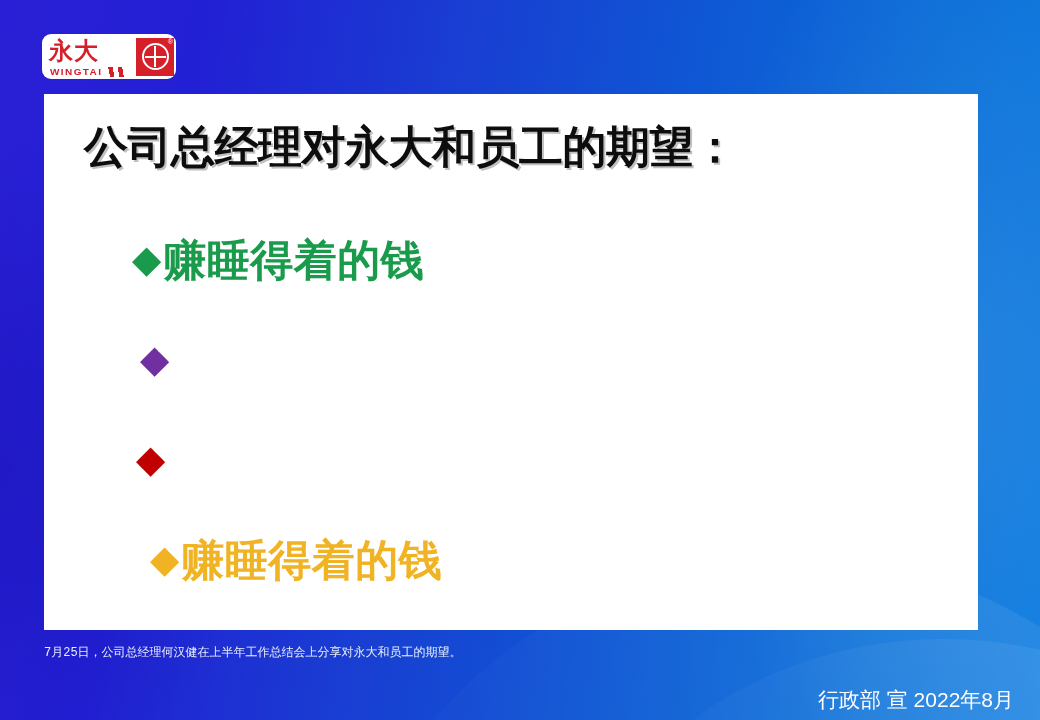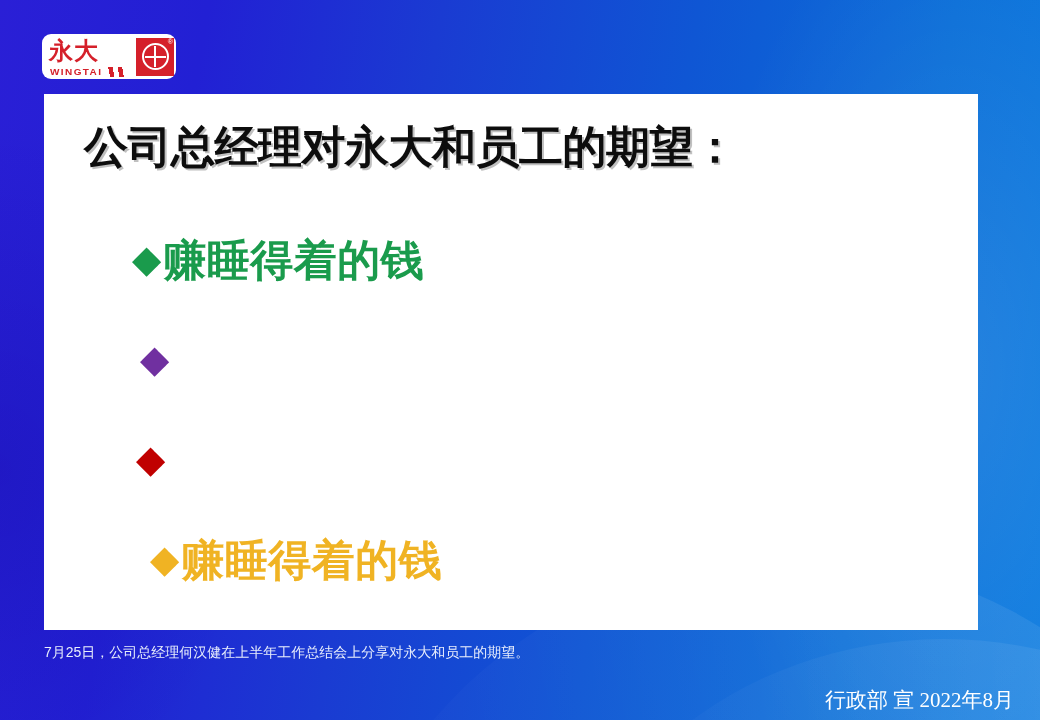--- a/index.html
+++ b/index.html
@@ -211,31 +211,31 @@
     transform: translateY(-1px);
   }
   .bullet-text {
     letter-spacing: 0.5px;
   }
 
   #caption {
     position: absolute;
     left: 44px;
     top: 644px;
-    font-family: Liberation Sans, sans-serif;
-    font-size: 14px;
+    font-family: Liberation Mono, monospace;
+    font-size: 12px;
     color: #e8eefc;
     white-space: nowrap;
     z-index: 6;
   }
   #footer {
     position: absolute;
     right: 26px;
     top: 686px;
-    font-family: Liberation Serif, serif;
+    font-family: Liberation Sans, sans-serif;
     font-size: 21px;
     color: #ffffff;
     white-space: nowrap;
     z-index: 6;
   }
 </style>
 </head>
 <body>
 
 <div id="slide">

